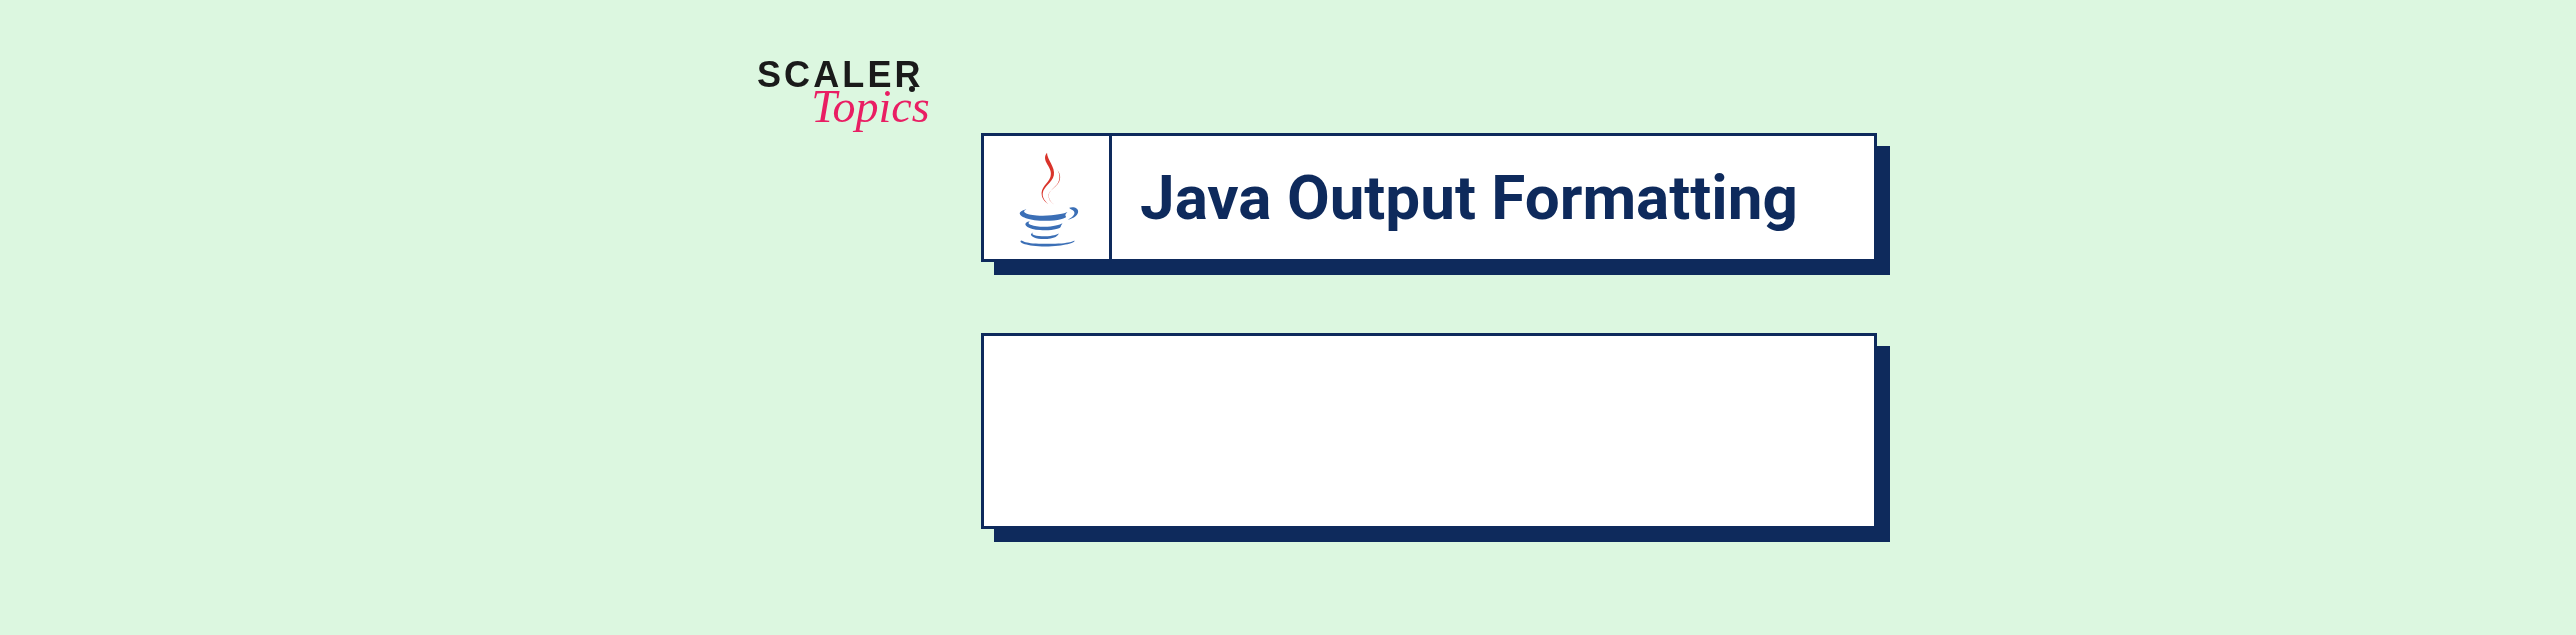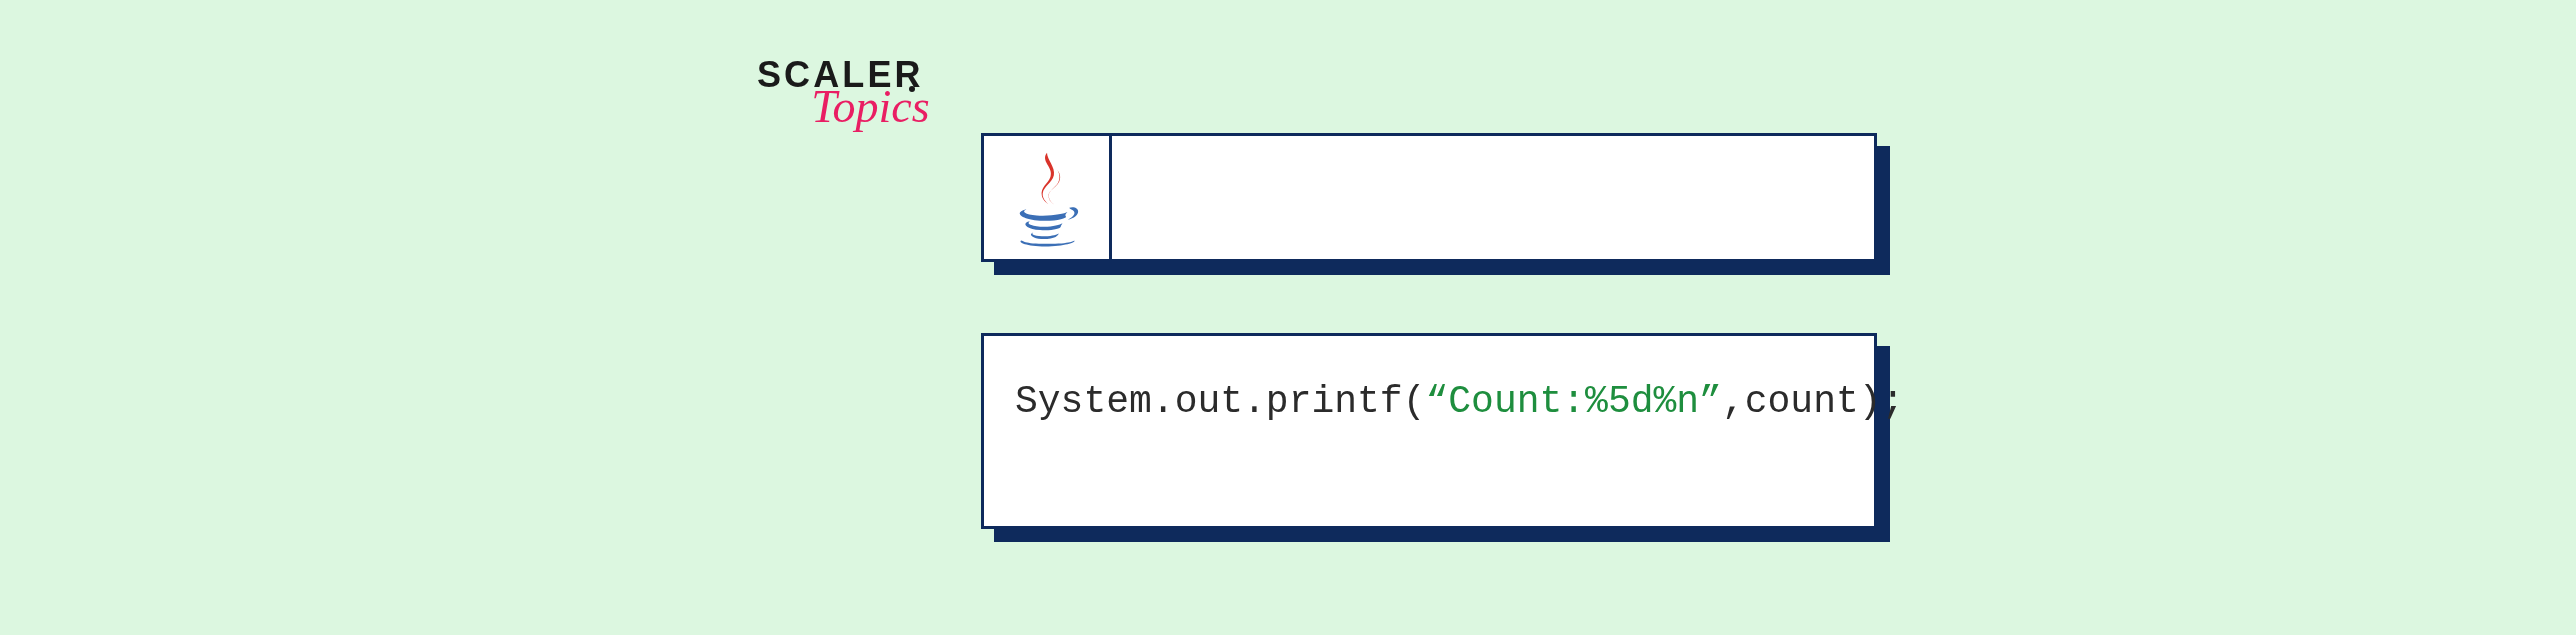--- a/index.html
+++ b/index.html
@@ -141,22 +141,24 @@
       <svg class="java-icon" viewBox="0 0 100 120">
         <path d="M 50 8 C 42 18 58 25 54 36 C 51 44 42 48 44 58 C 45 64 52 68 52 68 C 52 68 44 62 45 55 C 46 47 56 43 58 34 C 60 25 50 16 50 8 Z" fill="#d9332a"></path>
         <path d="M 62 28 C 62 28 68 34 64 42 C 60 50 50 52 52 60 C 53 65 58 68 58 68 C 58 68 52 64 52 58 C 52 51 62 48 64 40 C 66 33 62 28 62 28 Z" fill="#d9332a"></path>
         <path d="M 26 74 C 20 76 24 80 38 81 C 56 82 70 79 74 77 C 74 77 70 80 72 82 C 74 84 60 88 42 87 C 24 86 14 80 20 76 C 23 74 26 74 26 74 Z" fill="#3b6fb6"></path>
         <path d="M 30 88 C 26 90 30 93 42 94 C 54 95 65 92 68 90 C 68 90 66 93 66 94 C 66 96 56 99 42 98 C 28 97 22 92 26 89 C 28 88 30 88 30 88 Z" fill="#3b6fb6"></path>
         <path d="M 34 101 C 31 102 34 105 44 105 C 54 106 62 103 64 102 C 64 102 62 105 60 106 C 56 108 48 109 40 108 C 32 107 30 103 32 102 C 33 101 34 101 34 101 Z" fill="#3b6fb6"></path>
         <path d="M 76 72 C 80 70 88 72 86 78 C 84 84 74 86 74 86 C 74 86 82 82 82 78 C 82 74 76 74 76 72 Z" fill="#3b6fb6"></path>
         <path d="M 20 110 C 16 112 26 117 48 117 C 70 117 84 112 82 110 C 82 110 78 114 50 114 C 22 114 22 110 20 110 Z" fill="#3b6fb6"></path>
       </svg>
     </div>
+    <div class="title-text-cell">
+      <div class="title-text">Java Output Formatting</div>
+    </div>
   </div>
 </div>
 
 <div class="code-card">
   <div class="code-card-shadow"></div>
   <div class="code-card-body">
-    <div class="code-line"><span>System.out.printf(</span><span class="str">“Count:%5d%n”</span><span>,count);</span></div>
   </div>
 </div>
 
 
 </body></html>

